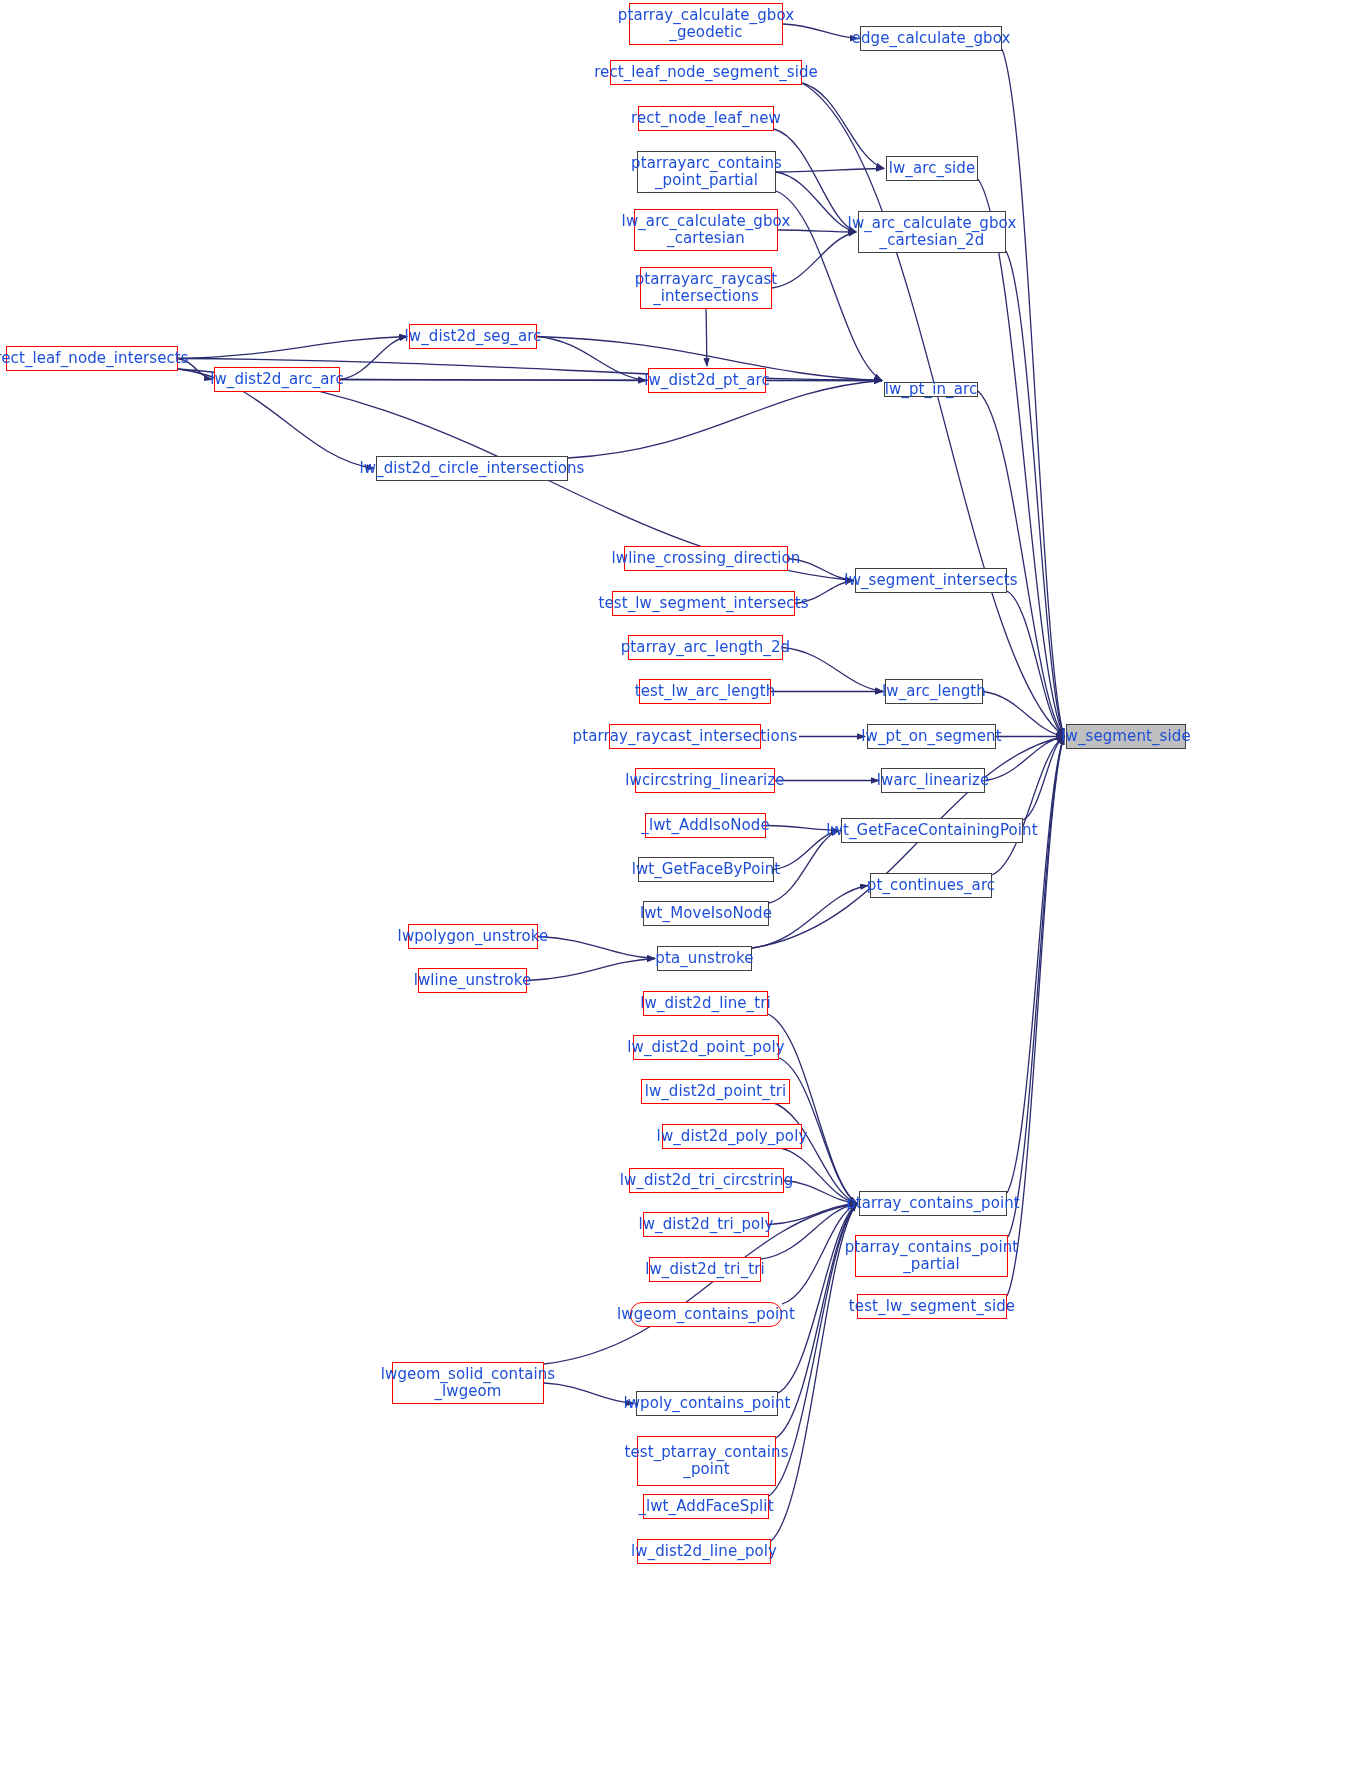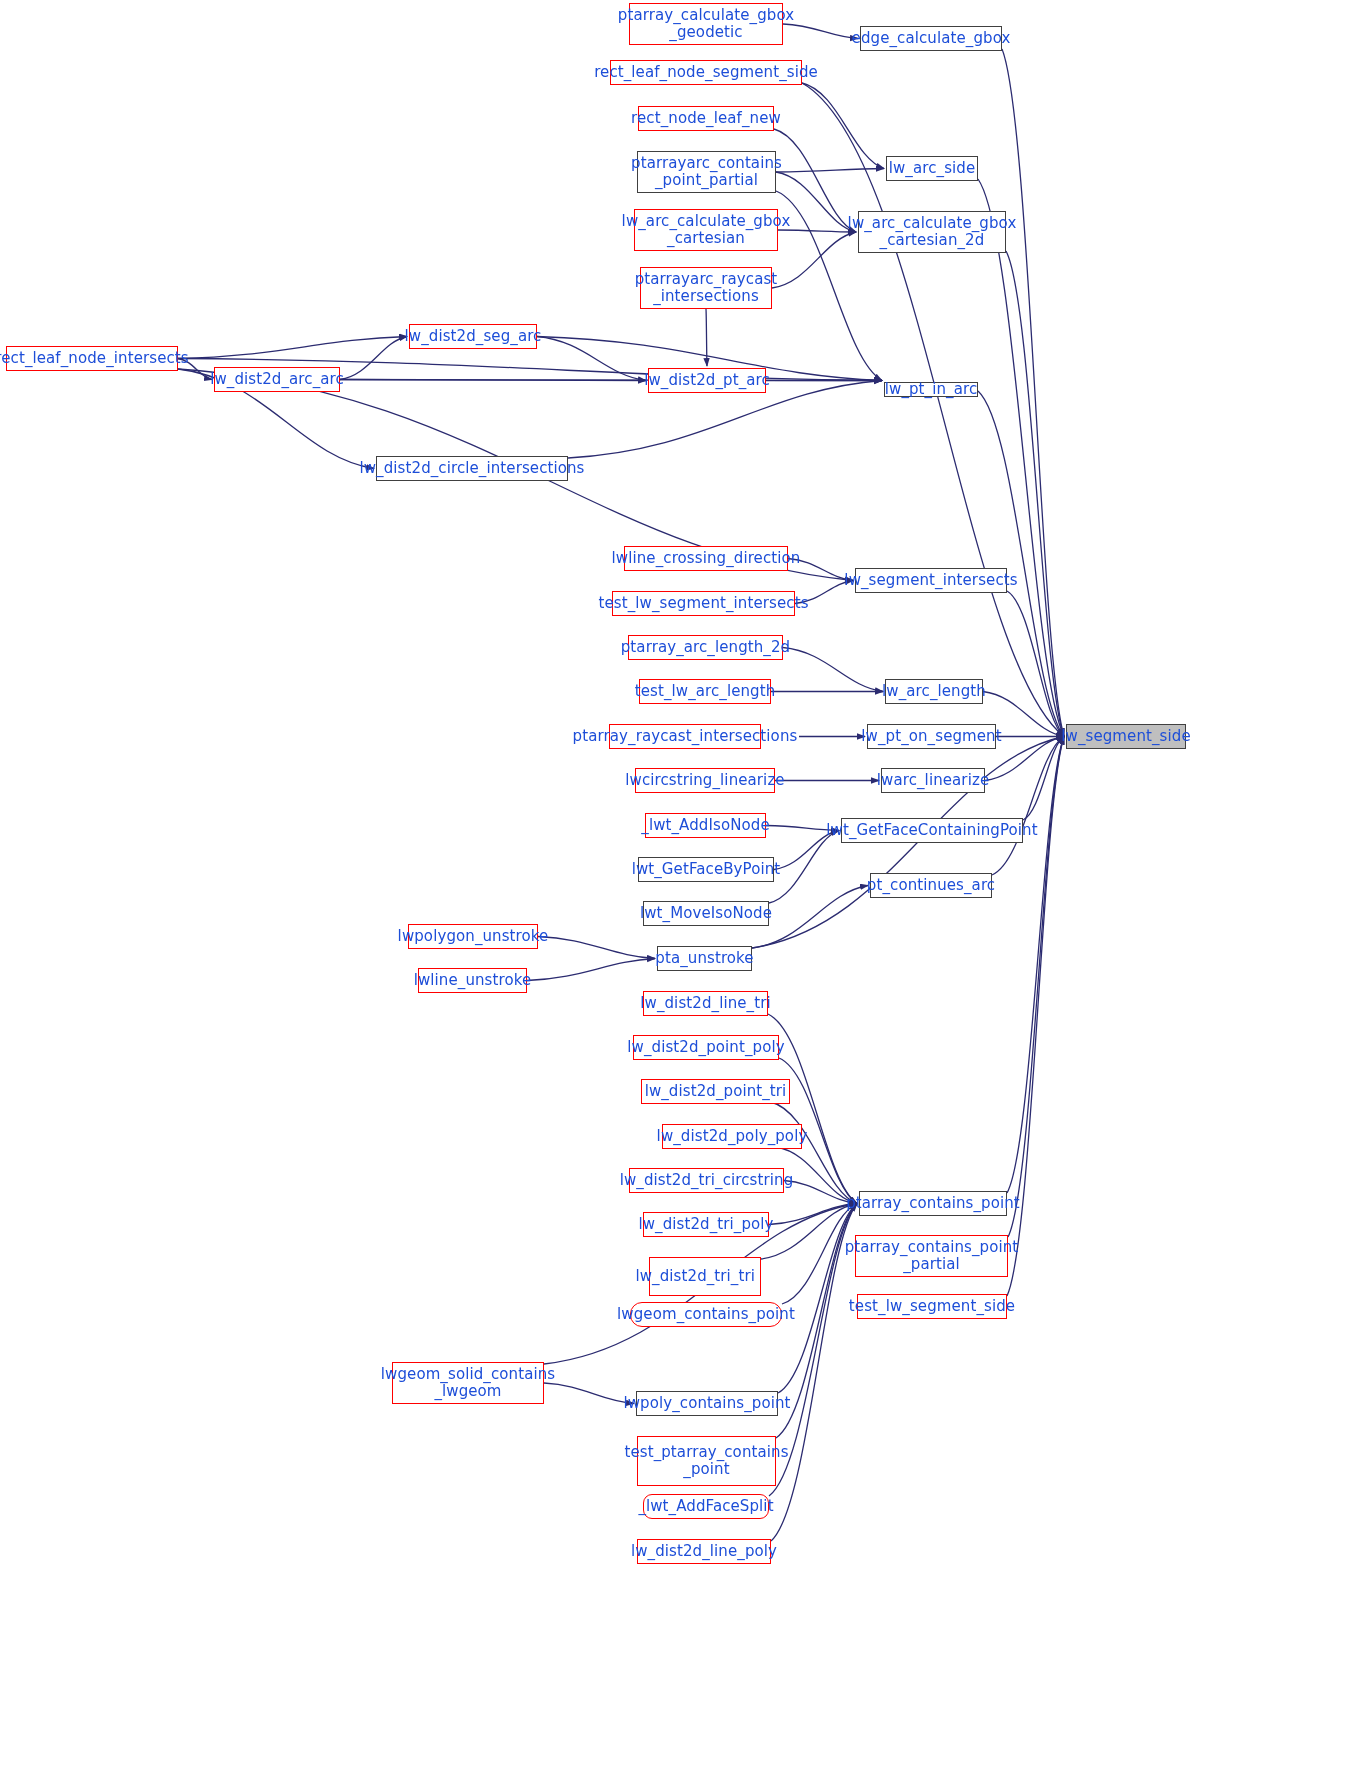--- a/index.html
+++ b/index.html
@@ -215,40 +215,40 @@
       <div class="node red" style="left: 643px; top: 1212px; width: 126px; height: 25px;">
         <span>lw_dist2d_tri_poly</span>
       </div>
       <div class="node black" style="left: 859px; top: 1191px; width: 148px; height: 25px;">
         <span>ptarray_contains_point</span>
       </div>
       <div class="node red" style="left: 855px; top: 1235px; width: 153px; height: 42px;">
         <span>ptarray_contains_point
 _partial</span>
       </div>
-      <div class="node red" style="left: 649px; top: 1257px; width: 112px; height: 39px; justify-content: flex-end;">
+      <div class="node red" style="left: 649px; top: 1257px; width: 112px; height: 25px;">
         <span>lw_dist2d_tri_tri</span>
       </div>
       <div class="node red" style="left: 857px; top: 1294px; width: 150px; height: 25px;">
         <span>test_lw_segment_side</span>
       </div>
       <div class="node red" style="left: 630px; top: 1302px; width: 152px; height: 25px; border-radius: 12px;">
         <span>lwgeom_contains_point</span>
       </div>
       <div class="node red" style="left: 392px; top: 1362px; width: 152px; height: 42px;">
         <span>lwgeom_solid_contains
 _lwgeom</span>
       </div>
       <div class="node black" style="left: 636px; top: 1391px; width: 142px; height: 25px;">
         <span>lwpoly_contains_point</span>
       </div>
       <div class="node red" style="left: 637px; top: 1436px; width: 139px; height: 50px;">
         <span>test_ptarray_contains
 _point</span>
       </div>
-      <div class="node red" style="left: 643px; top: 1494px; width: 126px; height: 25px; border-radius: 9px;">
+      <div class="node red" style="left: 643px; top: 1494px; width: 126px; height: 25px;">
         <span>_lwt_AddFaceSplit</span>
       </div>
       <div class="node red" style="left: 637px; top: 1539px; width: 134px; height: 25px;">
         <span>lw_dist2d_line_poly</span>
       </div>
     </div>
 </div>
 
 </body></html>

